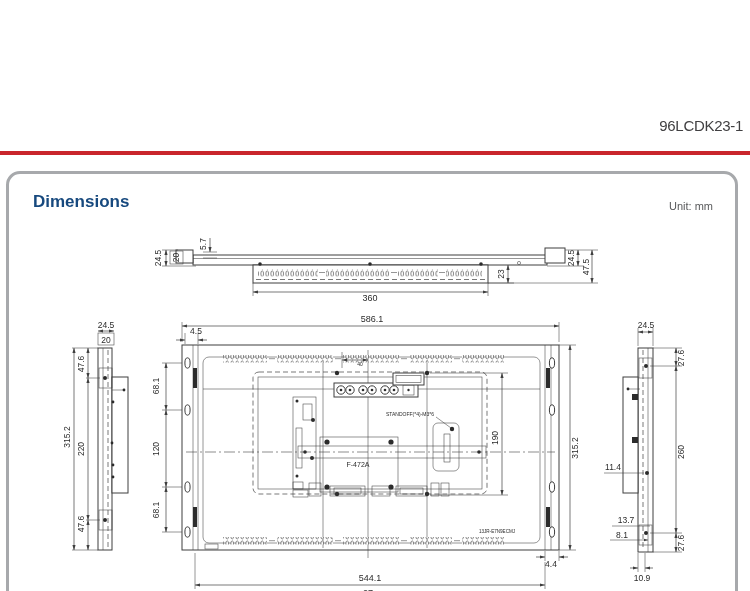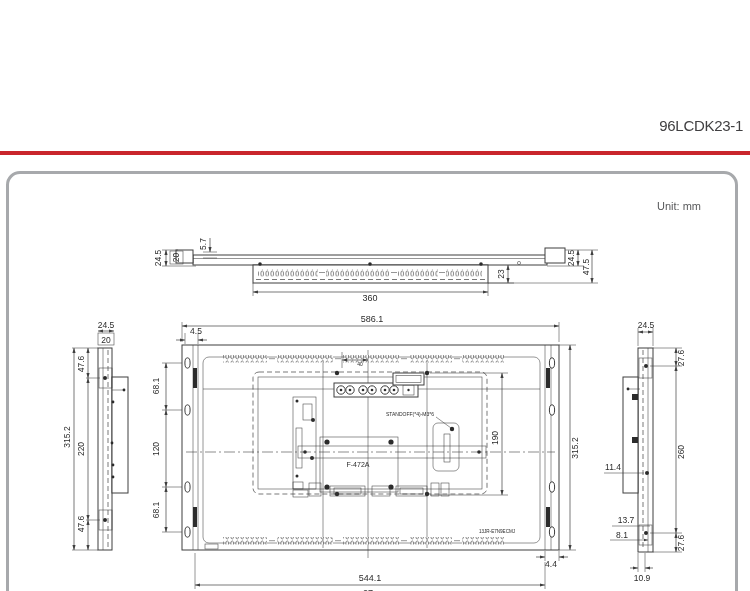--- a/index.html
+++ b/index.html
@@ -16,21 +16,21 @@
   }
   .panel{
     position:absolute;left:6px;top:171px;width:726px;height:440px;
     border:3px solid #a7a9ac;border-radius:14px;background:#ffffff;
   }
   .section-title{
     position:absolute;left:24px;top:18px;
     font-size:17px;font-weight:bold;color:#17497e;
   }
   .unit-label{
-    position:absolute;right:34px;top:26px;
+    position:absolute;right:22px;top:26px;
     font-size:11px;color:#58595b;
   }
   svg.drawing{position:absolute;left:0;top:0;}
   svg text{font-family:"Liberation Sans",sans-serif;fill:#2b2b2b;}
   .t9{font-size:9px;}
   .t8{font-size:8.5px;}
   .t7{font-size:7px;}
   .t5{font-size:5px;}
   .t4{font-size:4.6px;}
   .lnw{stroke:#3f3f3f;stroke-width:1;fill:#ffffff;}
@@ -40,20 +40,21 @@
   .cl{stroke:#3f3f3f;stroke-width:0.6;fill:none;stroke-dasharray:11 3 2 3;}
   .blk{fill:#2b2b2b;stroke:none;}
 </style>
 </head>
 <body>
 
 <div class="product-code">96LCDK23-1</div>
 <div class="red-rule"></div>
 
 <div class="panel">
+  <div class="section-title">Dimensions</div>
   <div class="unit-label">Unit: mm</div>
 </div>
 
 <svg class="drawing" width="750" height="591" viewBox="0 0 750 591">
   <defs>
     <marker id="ar" viewBox="0 0 10 10" refX="9.5" refY="5" markerWidth="8" markerHeight="8" orient="auto-start-reverse">
       <path d="M0,2 L10,5 L0,8 z" fill="#3f3f3f"></path>
     </marker>
     <pattern id="vents" width="5" height="7.5" patternUnits="userSpaceOnUse">
       <ellipse cx="2.2" cy="3.7" rx="1.35" ry="2.9" fill="#ffffff" stroke="#3f3f3f" stroke-width="0.6"></ellipse>

